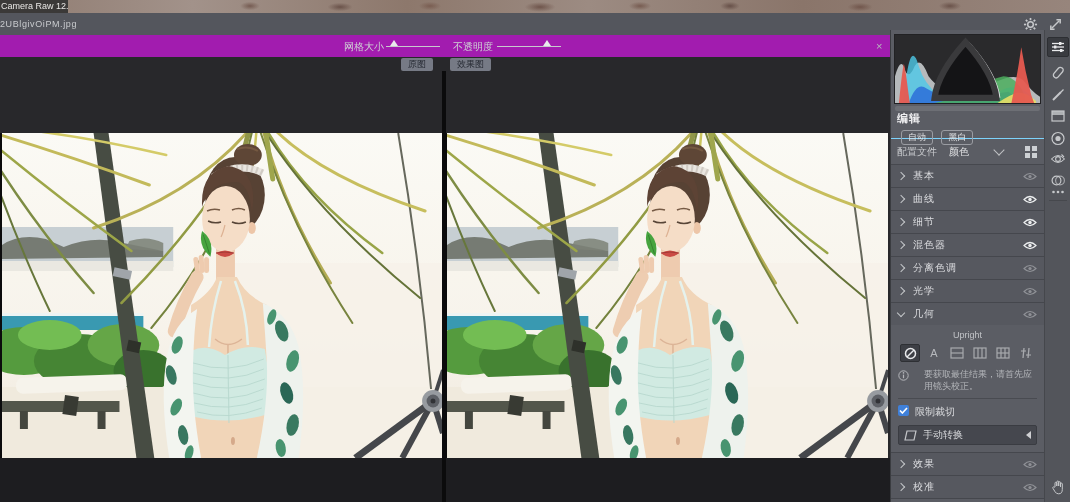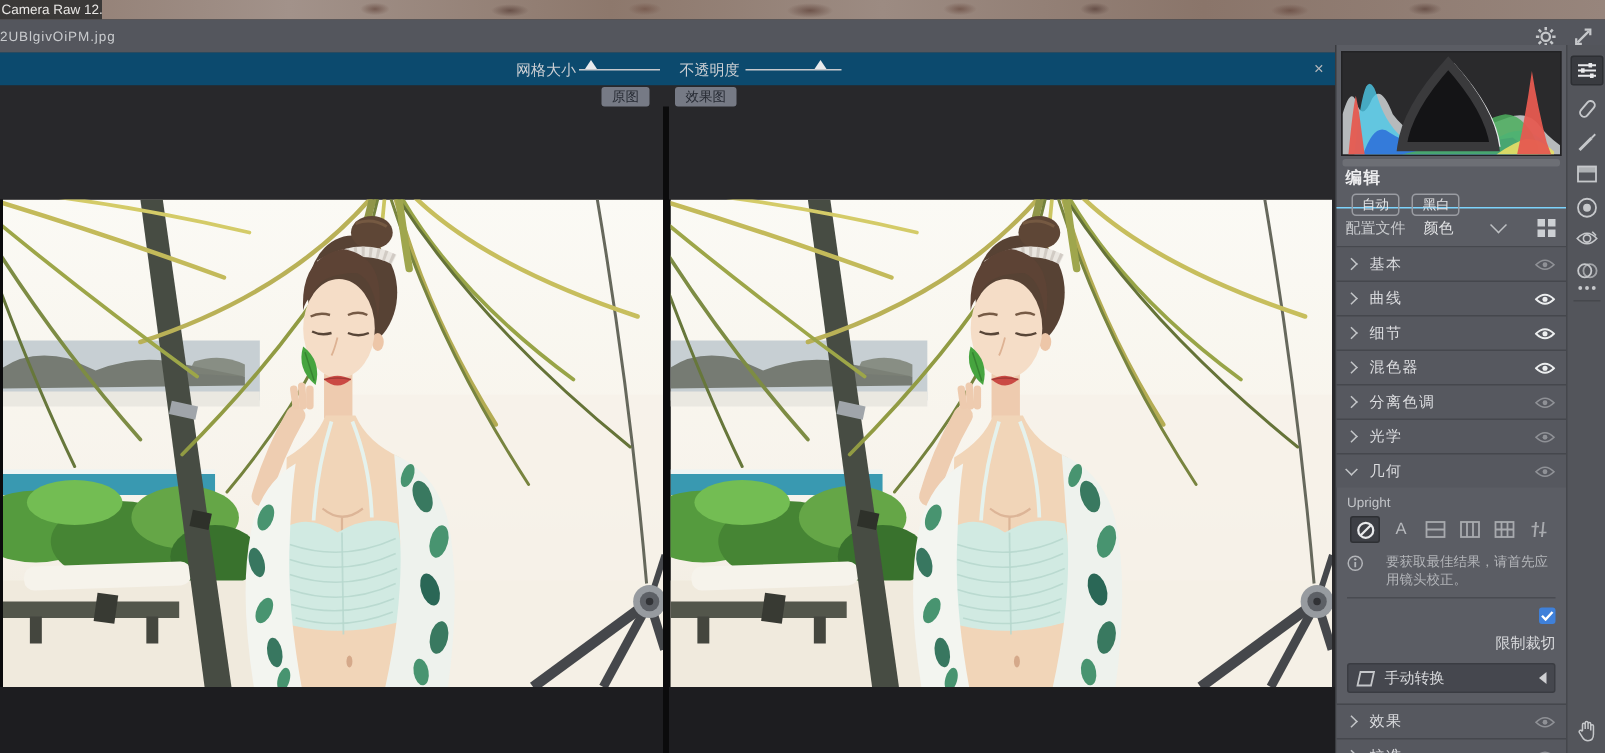--- a/index.html
+++ b/index.html
@@ -20,21 +20,21 @@
       radial-gradient(18px 6px at 860px 7px,#6a4d43cc,transparent 70%),
       radial-gradient(16px 6px at 950px 6px,#60473fcc,transparent 70%);}
   .title-left{position:absolute;left:0;top:0;height:13px;width:67px;background:#3b3938;
     color:#e9e7e5;font-size:9px;line-height:13px;padding-left:1px;white-space:nowrap;overflow:hidden;}
   
   .filebar{position:absolute;left:0;top:13px;width:1070px;height:22px;background:#54565d;border-bottom:1px solid #3e4045;}
   .filename{position:absolute;left:0;top:0;width:950px;line-height:22px;
     color:#c9cbce;font-size:9px;letter-spacing:.6px;}
   .fb-icon{position:absolute;top:4px;width:15px;height:15px;}
   
-  .subbar{position:absolute;left:0;top:35px;width:890px;height:22px;background:#0c4a6e;}
+  .subbar{position:absolute;left:0;top:35px;width:890px;height:22px;background:#a21caf;}
   .sb-label{position:absolute;top:5px;font-size:10px;color:#ced0d4;}
   .sb-track{position:absolute;top:11px;height:1px;background:#c7c9cd;}
   .sb-thumb{position:absolute;top:-6px;width:0;height:0;margin-left:-4px;
     border-left:4px solid transparent;border-right:4px solid transparent;border-bottom:6px solid #e9eaec;}
   .sb-close{position:absolute;left:876px;top:4px;font-size:11px;color:#b6b8bb;line-height:14px;cursor:default;}
   
   .preview{position:absolute;left:0;top:57px;width:890px;height:445px;background:#28282b;}
   .pv-bottom{position:absolute;left:0;top:401px;width:890px;height:44px;background:#1d1d20;}
   .pv-buttons{position:absolute;left:401px;top:1px;display:flex;gap:17px;}
   .pv-btn{background:#767a85;color:#262a33;font-size:9px;line-height:13px;padding:0 7px;border-radius:2px;
@@ -61,28 +61,28 @@
     transform:rotate(45deg);margin-left:26px;margin-top:-3px;}
   .grid-ic{margin-left:auto;}
   .sec-row{display:flex;align-items:center;height:22px;padding:0 7px;border-top:1px solid #45474d;background:#56585f;}
   .sec-row.first{border-top:none;}
   .chev-r{width:5px;height:5px;border-right:1.6px solid #c4c6c9;border-bottom:1.6px solid #c4c6c9;transform:rotate(-45deg);}
   .chev-d{width:5px;height:5px;border-right:1.6px solid #c4c6c9;border-bottom:1.6px solid #c4c6c9;transform:rotate(45deg);margin-top:-2px;}
   .sec-label{font-size:10px;color:#dcdde0;margin-left:9px;letter-spacing:1px;}
   .eye{margin-left:auto;}
   .eye.dim{opacity:.45;}
   .geo-body{padding:2px 7px 7px 7px;border-top:none;}
-  .upright-label{text-align:left;font-size:9px;color:#c2c4c8;margin:3px 0 4px 0;}
+  .upright-label{text-align:center;font-size:9px;color:#c2c4c8;margin:3px 0 4px 0;}
   .up-row{display:flex;align-items:center;justify-content:center;gap:5px;margin-bottom:7px;}
   .up-ic{width:18px;height:16px;display:flex;align-items:center;justify-content:center;}
   .up-ic.sel{background:#3d3f45;border:1px solid #2e3034;border-radius:2px;}
   .up-a{font-size:11px;color:#b7b9bd;}
   .geo-info{display:flex;gap:15px;font-size:9px;color:#b3b5b9;line-height:1.3;}
   .geo-hr{border:none;border-top:1px solid #494b51;margin:6px 0;}
-  .cb-row{display:flex;align-items:flex-end;gap:6px;margin:2px 0 6px 0;flex-direction:column;}
+  .cb-row{display:flex;align-items:flex-start;gap:6px;margin:2px 0 6px 0;}
   .checkbox{width:11px;height:11px;background:#3f80d9;border-radius:2px;display:flex;align-items:center;justify-content:center;}
   .cb-label{font-size:10px;color:#d9dadd;}
   .manual-row{display:flex;align-items:center;height:18px;background:#45474e;border:1px solid #3a3c42;border-radius:2px;padding:0 5px;}
   .manual-label{font-size:10px;color:#d9dadd;margin-left:6px;}
   .tri-left{margin-left:auto;width:0;height:0;border-top:4px solid transparent;border-bottom:4px solid transparent;border-right:5px solid #cfd0d3;}
   
   .toolcol{position:absolute;right:0;top:0;width:26px;height:100%;background:#53555b;border-left:1px solid #45474c;}
   .tc-ic{position:absolute;left:50%;transform:translateX(-50%);}
   .tc-box{position:absolute;left:50%;transform:translateX(-50%);width:20px;height:18px;background:#393b40;
     border:1px solid #2d2f33;border-radius:2px;display:flex;align-items:center;justify-content:center;}

